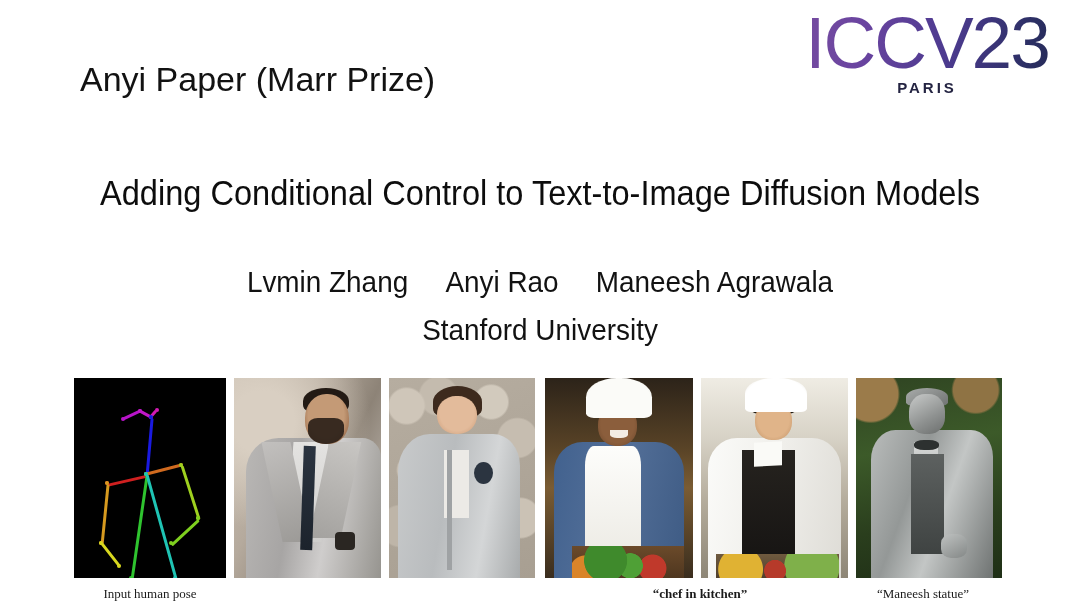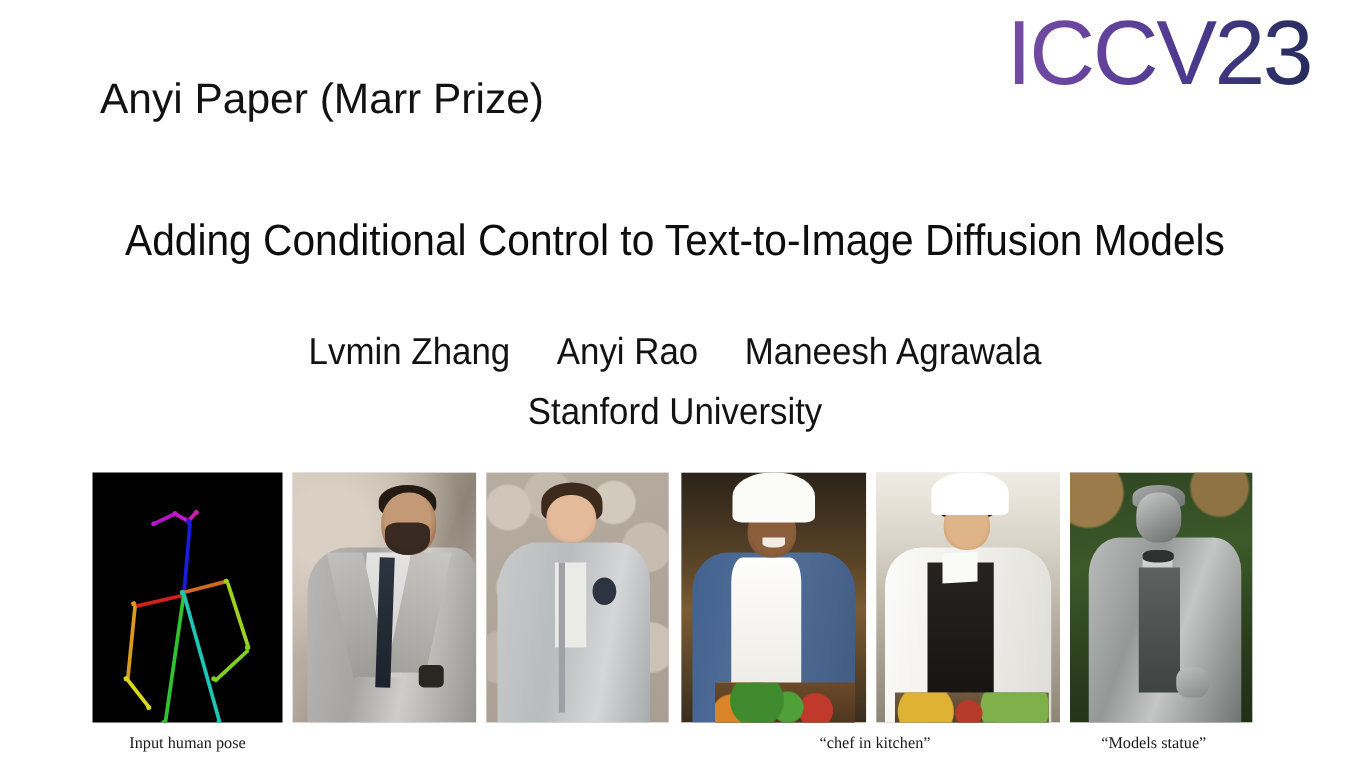--- a/index.html
+++ b/index.html
@@ -272,20 +272,21 @@
   .p6bowtie { position:absolute; left:40%; top:31%; width:17%; height:5%;
       background:#2d3130; border-radius:40%; }
   .p6hand { position:absolute; left:58%; top:78%; width:18%; height:12%;
       background: linear-gradient(150deg,#bfc2c1,#848887); border-radius:38%; }
 </style>
 </head>
 <body>
 
 <div class="logo-block">
   <div class="logo-word">ICCV23</div>
+  <div class="logo-paris">PARIS</div>
 </div>
 
 <div class="award-line">Anyi Paper (Marr Prize)</div>
 
 <div class="paper-title">Adding Conditional Control to Text-to-Image Diffusion Models</div>
 
 <div class="authors">
   <span class="auth">Lvmin Zhang</span><span class="auth">Anyi Rao</span><span class="auth">Maneesh Agrawala</span>
 </div>
 
@@ -393,15 +394,15 @@
       <div class="p6bowtie"></div>
       <div class="p6hair"></div>
       <div class="p6head"></div>
       <div class="p6hand"></div>
     </div>
   </div>
 </div>
 
 <div class="captions" id="caption-row">
     <div class="cap" style="left: 40px; width: 220px;">Input human pose</div>
-    <div class="cap" style="left: 590px; width: 220px;">“chef in kitchen”</div>
-    <div class="cap" style="left: 813px; width: 220px;">“Models statue”</div>
+    <div class="cap" style="left: 590px; width: 220px; font-weight: bold;">“chef in kitchen”</div>
+    <div class="cap" style="left: 813px; width: 220px;">“Maneesh statue”</div>
   </div>
 
 </body></html>

